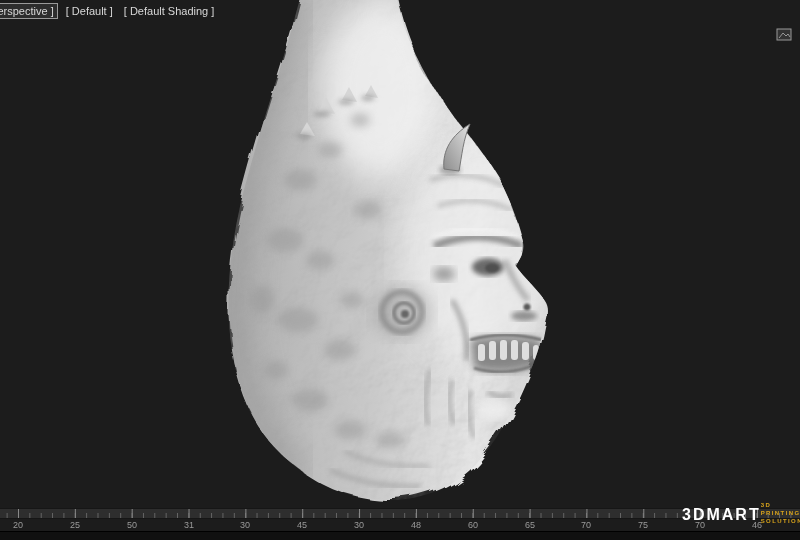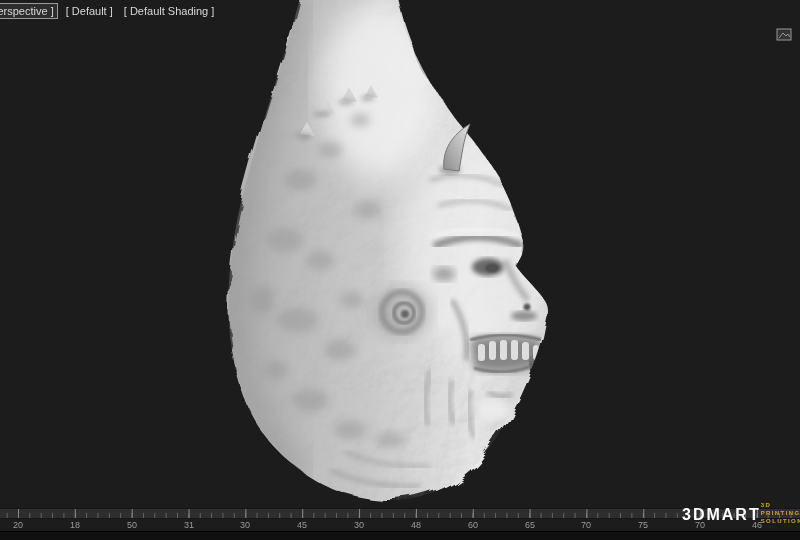--- a/index.html
+++ b/index.html
@@ -205,21 +205,21 @@
   </g>
 
   <ellipse cx="450" cy="170" rx="11" ry="5" fill="#8a8a8a" opacity="0.7" filter="url(#b2)"></ellipse>
   <path d="M444,169 C442,150 452,135 470,124 C463,140 462,155 459,171 Z" fill="url(#horng)" stroke="#777777" stroke-width="1"></path>
 </svg>
 </div>
 
 <div class="ruler"></div>
 <div class="ruler-labels">
   <span style="left:18px">20</span>
-  <span style="left:75px">18</span>
+  <span style="left:75px">25</span>
   <span style="left:132px">50</span>
   <span style="left:189px">31</span>
   <span style="left:245px">30</span>
   <span style="left:302px">45</span>
   <span style="left:359px">30</span>
   <span style="left:416px">48</span>
   <span style="left:473px">60</span>
   <span style="left:530px">65</span>
   <span style="left:586px">70</span>
   <span style="left:643px">75</span>

